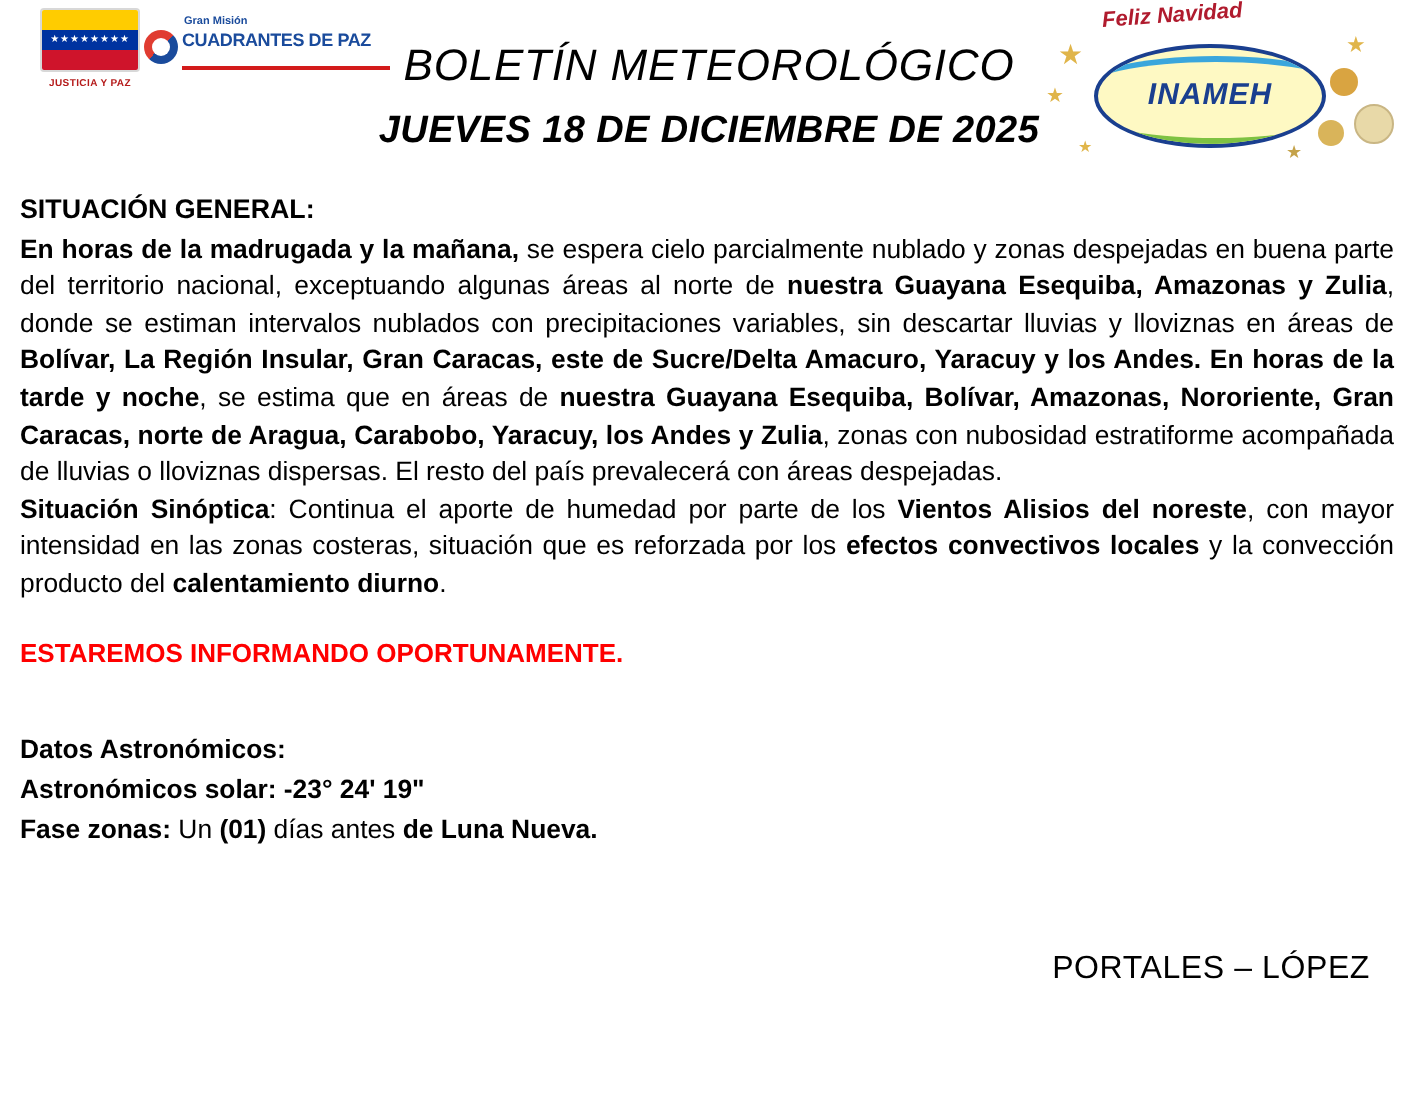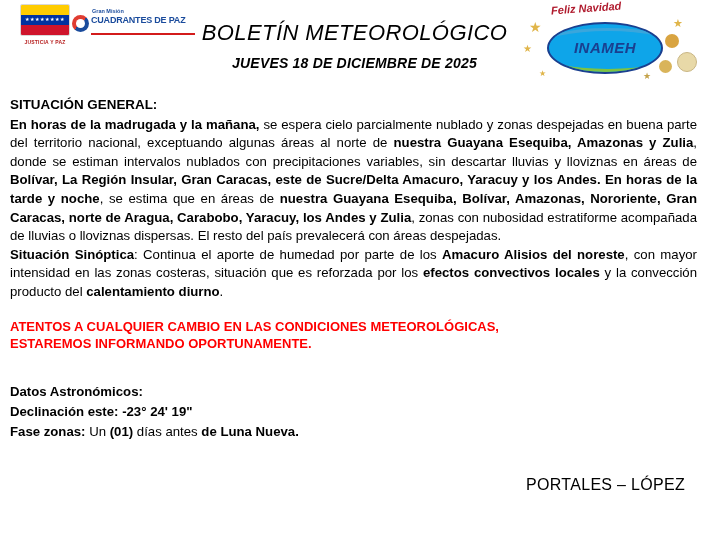--- a/index.html
+++ b/index.html
@@ -28,21 +28,21 @@
     text-align: center;
   }
   .title-main {
     font-size: 22px;
     font-weight: normal;
     font-style: italic;
     letter-spacing: 0.4px;
     line-height: 26px;
   }
   .title-sub {
-    font-size: 14px;
+    font-size: 19px;
     font-weight: bold;
     font-style: italic;
     margin-top: 9px;
     letter-spacing: 0.2px;
   }
 
   
   .logo-left {
     position: absolute;
     left: 10px;
@@ -152,21 +152,21 @@
     transform: rotate(-4deg);
     white-space: nowrap;
   }
   .inameh-oval {
     position: absolute;
     left: 24px;
     top: 22px;
     width: 112px;
     height: 48px;
     border-radius: 50%;
-    background: #0ea5e9;
+    background: #fef9c3;
     border: 2px solid #1a3f8f;
     overflow: hidden;
   }
   .inameh-oval .arc1 {
     position: absolute;
     left: -12px; top: 4px;
     width: 136px; height: 30px;
     border-radius: 50%;
     border: 3px solid #3aa6dc;
     border-bottom-color: transparent;
@@ -302,31 +302,30 @@
     <div class="star-deco st5">★</div>
   </div>
 </div>
 
 <div class="content">
 
   <div class="label-heading">SITUACIÓN GENERAL:</div>
 
   <p class="para" id="para1"><b>En horas de la madrugada y la mañana,</b><span> se espera cielo parcialmente nublado y zonas despejadas en buena parte del territorio nacional, exceptuando algunas áreas al norte de </span><b>nuestra Guayana Esequiba, Amazonas y Zulia</b><span>, donde se estiman intervalos nublados con precipitaciones variables, sin  descartar lluvias y lloviznas en áreas de </span><b>Bolívar, La Región Insular, Gran Caracas, este de Sucre/Delta Amacuro, Yaracuy y los Andes. En horas de la tarde y noche</b><span>, se estima que en áreas de </span><b>nuestra Guayana Esequiba, Bolívar, Amazonas, Nororiente, Gran Caracas, norte de Aragua, Carabobo, Yaracuy, los Andes y Zulia</b><span>, zonas con nubosidad estratiforme acompañada de lluvias o lloviznas dispersas. El resto del país prevalecerá con áreas despejadas.</span></p>
 
-  <p class="para sinoptica" id="para2"><b>Situación Sinóptica</b><span>: Continua el aporte de humedad por parte de los </span><b>Amacuro Alisios del noreste</b><span>, con mayor intensidad en las zonas costeras, situación que es reforzada por los </span><b>efectos convectivos locales</b><span> y la convección producto del </span><b>calentamiento diurno</b><span>.</span></p>
+  <p class="para sinoptica" id="para2"><b>Situación Sinóptica</b><span>: Continua el aporte de humedad por parte de los </span><b>Vientos Alisios del noreste</b><span>, con mayor intensidad en las zonas costeras, situación que es reforzada por los </span><b>efectos convectivos locales</b><span> y la convección producto del </span><b>calentamiento diurno</b><span>.</span></p>
 
   <div class="alert">
-    <div>ATENTOS A CUALQUIER CAMBIO EN LAS CONDICIONES METEOROLÓGICAS,</div>
     <div>ESTAREMOS INFORMANDO OPORTUNAMENTE.</div>
   </div>
 
   <div class="astro">
     <div class="astro-title">Datos Astronómicos:</div>
     <div class="astro-line">
-      <span>Declinación este:</span><span> -23° 24' 19"</span>
+      <span>Astronómicos solar:</span><span> -23° 24' 19"</span>
     </div>
     <div class="astro-line">
       <span>Fase zonas:</span><span class="normal"> Un </span><span>(01)</span><span class="normal"> días antes </span><span>de Luna Nueva.</span>
     </div>
   </div>
 </div>
 
 <div class="signature">PORTALES – LÓPEZ</div>
 
 </body></html>

